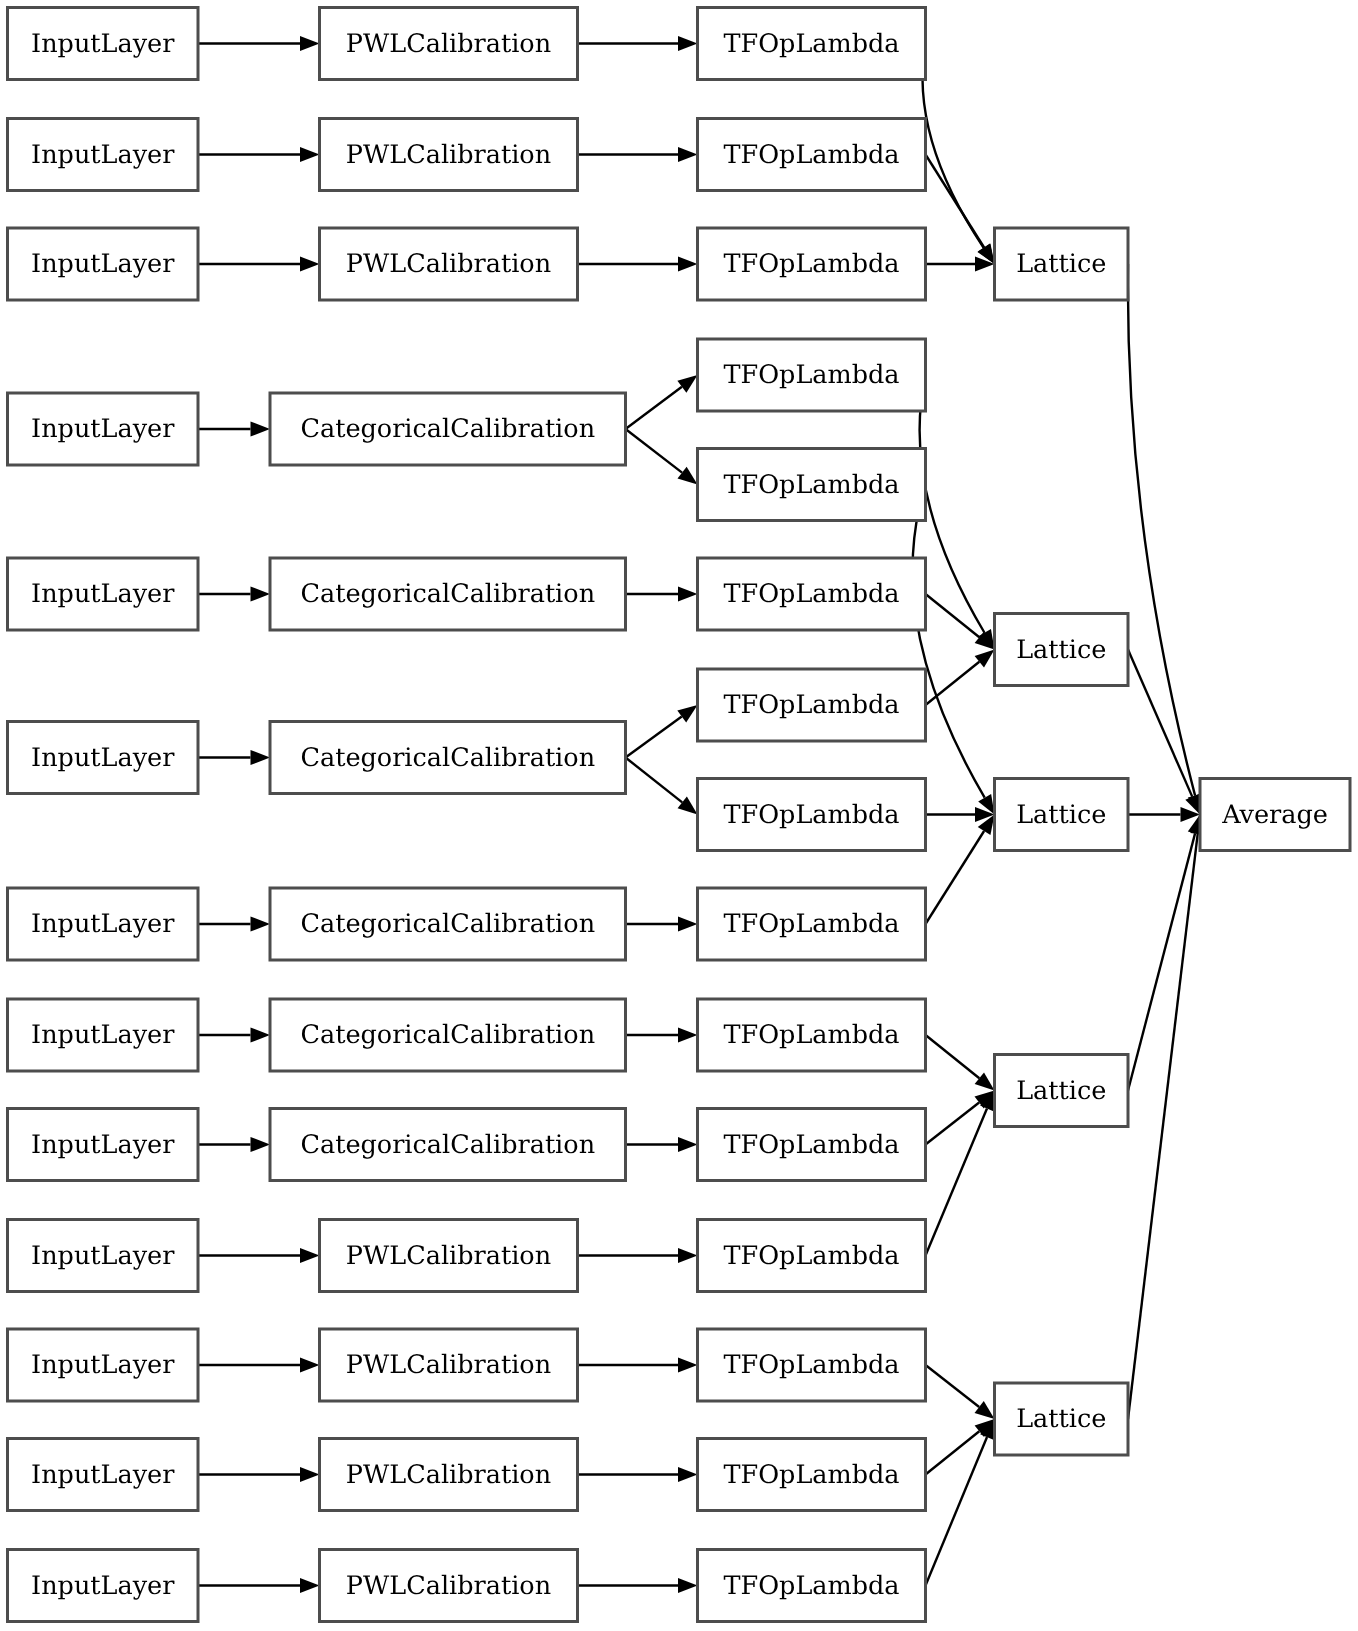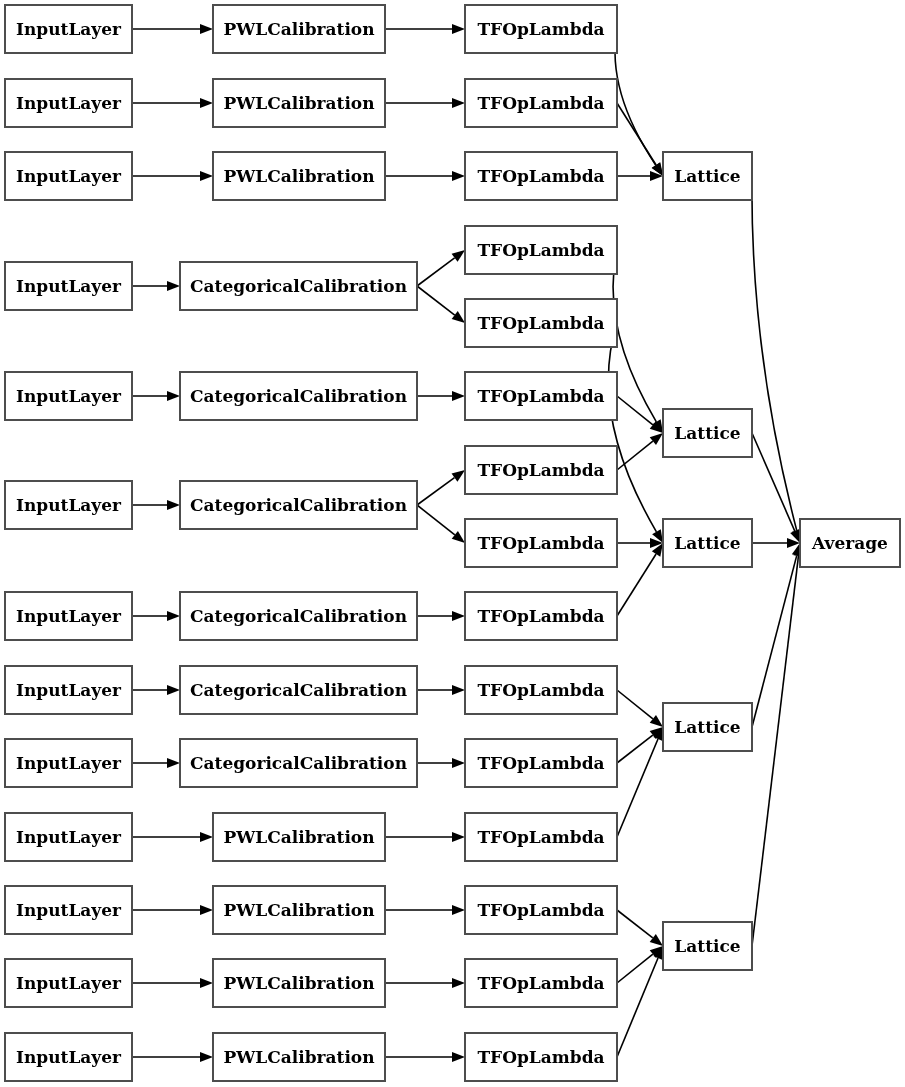--- a/index.html
+++ b/index.html
@@ -7,21 +7,20 @@
     padding: 0;
     background: #ffffff;
   }
   #graph-root {
     position: relative;
     width: 905px;
     height: 1087px;
     background: #ffffff;
     font-family: "DejaVu Serif", "Liberation Serif", serif;
     overflow: hidden;
-    font-weight: bold;
   }
   svg#graph-canvas {
     position: absolute;
     top: 0;
     left: 0;
     width: 905px;
     height: 1087px;
     display: block;
   }
   .node-rect {

